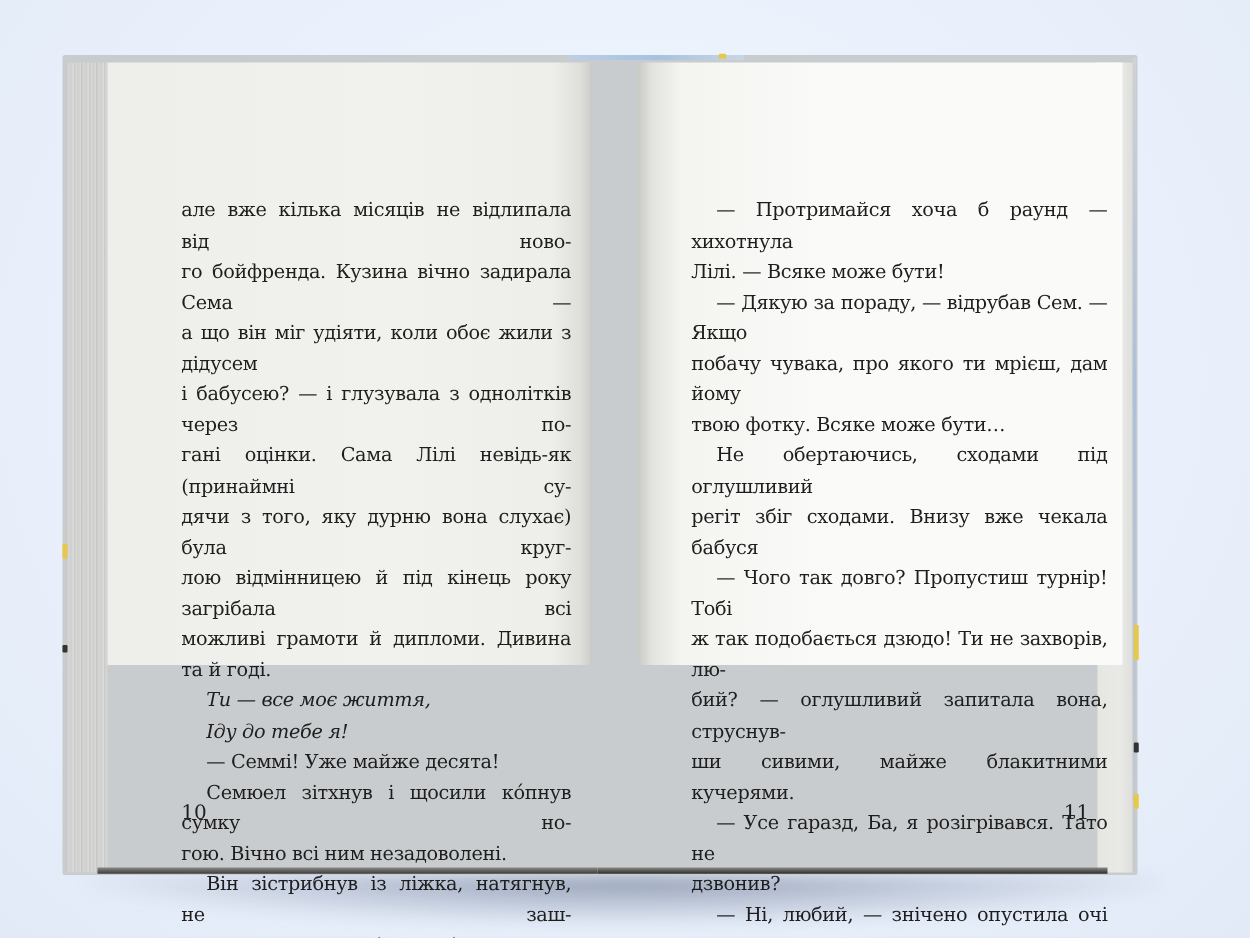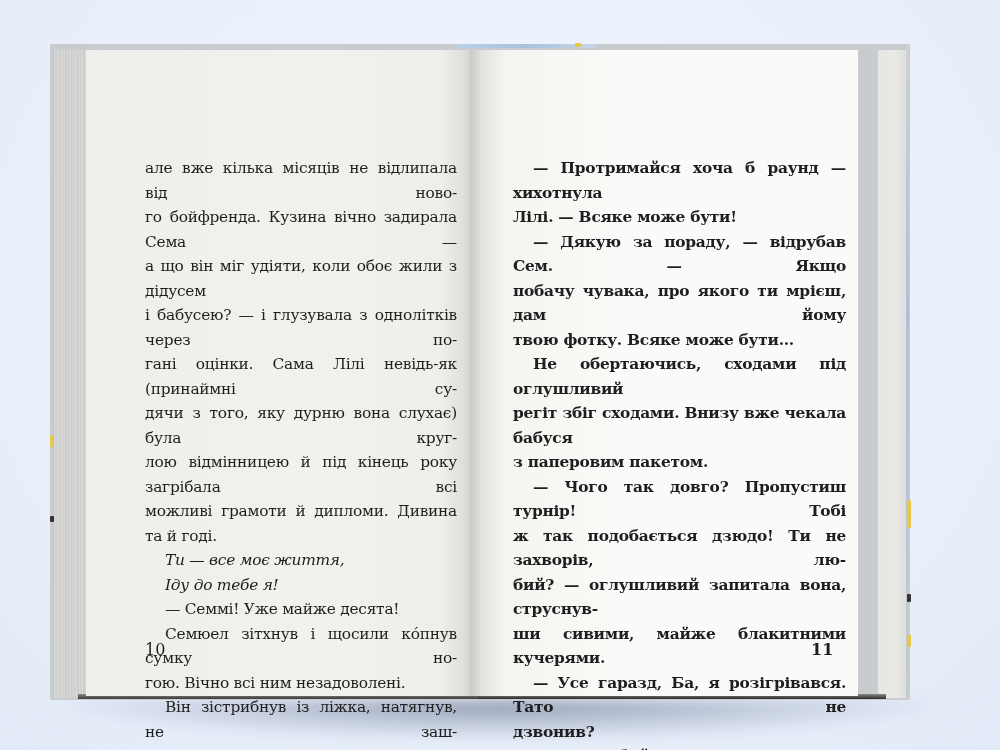--- a/index.html
+++ b/index.html
@@ -27,31 +27,30 @@
   }
   .stack.left { left: 53px; width: 33px; }
   .stack.right { left: 878px; width: 30px;
     background: linear-gradient(90deg, #e6e6e3 0%, #e9e9e6 60%, #dcdcda 100%); }
   .cover-edge-right {
     position: absolute; left: 906px; top: 46px; width: 3px; height: 652px;
     background: linear-gradient(180deg, #d0d2d3, #aebfd6 40%, #c8cbcd 100%);
   }
   .deco { position: absolute; width: 4px; border-radius: 1px; }
   .page {
-    position: absolute; top: 50px; height: 646px; box-sizing: border-box;
+    position: absolute; top: 50px; height: 482px; box-sizing: border-box;
     color: #1e1e1e;
   }
   .page.left {
     left: 86px; width: 386px;
     background: linear-gradient(90deg, #eeeeea 0%, #f1f1ed 60%, #eeeeea 92%, #dededa 98%, #cfcfcb 100%);
   }
   .page.right {
-    left: 470px; width: 388px;
+    left: 510px; width: 388px;
     background: linear-gradient(90deg, #c9c9c6 0%, #e2e2df 3%, #f4f4f1 9%, #fafaf8 40%, #fafaf8 100%);
-    font-weight: bold;
   }
   .page-bottom {
     position: absolute; top: 694px; height: 5px; background: #2a2a2a;
   }
   .text {
     position: absolute; top: 106px; font-size: 15.4px; line-height: 24.5px;
     text-align: justify; letter-spacing: -0.25px;
   }
   .page.left .text { left: 59px; width: 312px; }
   .page.right .text { left: 43px; width: 333px; }
@@ -106,21 +105,20 @@
 
 <div class="page right">
   <div class="text" id="right-text">
       <span class="line" style="text-indent: 20px;">— Протримайся хоча б раунд — хихотнула</span>
       <span class="line last">Лілі. — Всяке може бути!</span>
       <span class="line" style="text-indent: 20px;">— Дякую за пораду, — відрубав Сем. — Якщо</span>
       <span class="line">побачу чувака, про якого ти мрієш, дам йому</span>
       <span class="line last">твою фотку. Всяке може бути…</span>
       <span class="line" style="text-indent: 20px;">Не обертаючись, сходами під оглушливий</span>
       <span class="line">регіт збіг сходами. Внизу вже чекала бабуся</span>
-      <span class="line last">з паперовим пакетом.</span>
       <span class="line" style="text-indent: 20px;">— Чого так довго? Пропустиш турнір! Тобі</span>
       <span class="line">ж так подобається дзюдо! Ти не захворів, лю-</span>
       <span class="line">бий? — оглушливий запитала вона, струснув-</span>
       <span class="line last">ши сивими, майже блакитними кучерями.</span>
       <span class="line" style="text-indent: 20px;">— Усе гаразд, Ба, я розігрівався. Тато не</span>
       <span class="line last">дзвонив?</span>
       <span class="line" style="text-indent: 20px;">— Ні, любий, — знічено опустила очі ста-</span>
     </div>
   <div class="pnum">11</div>
 </div>

